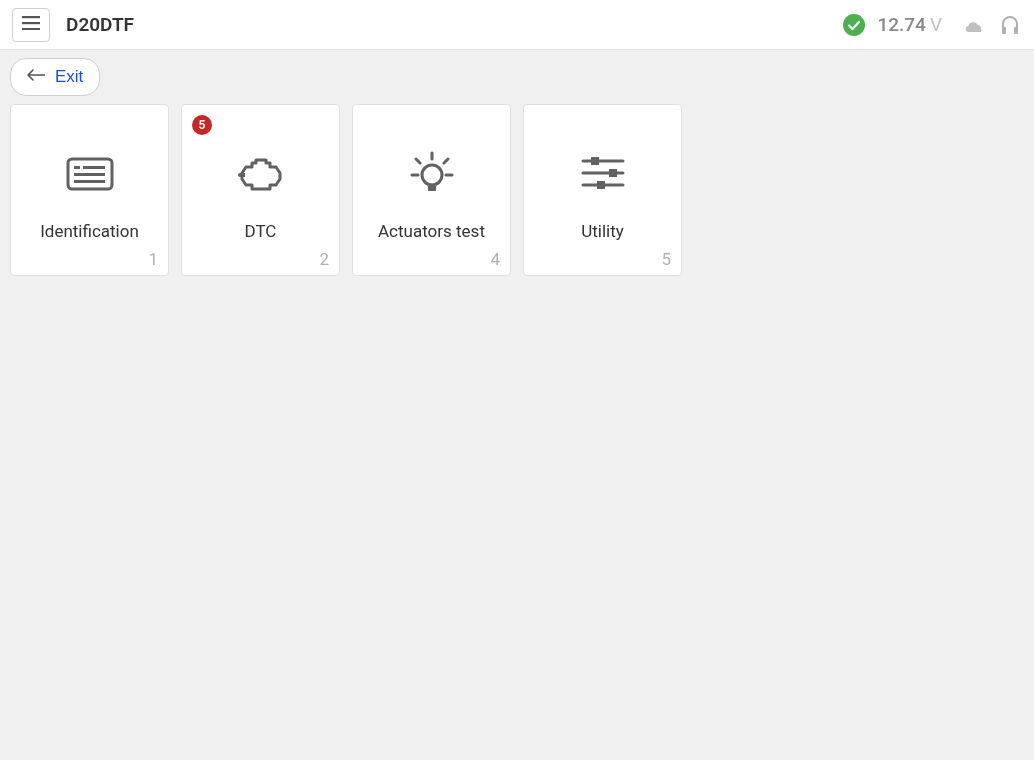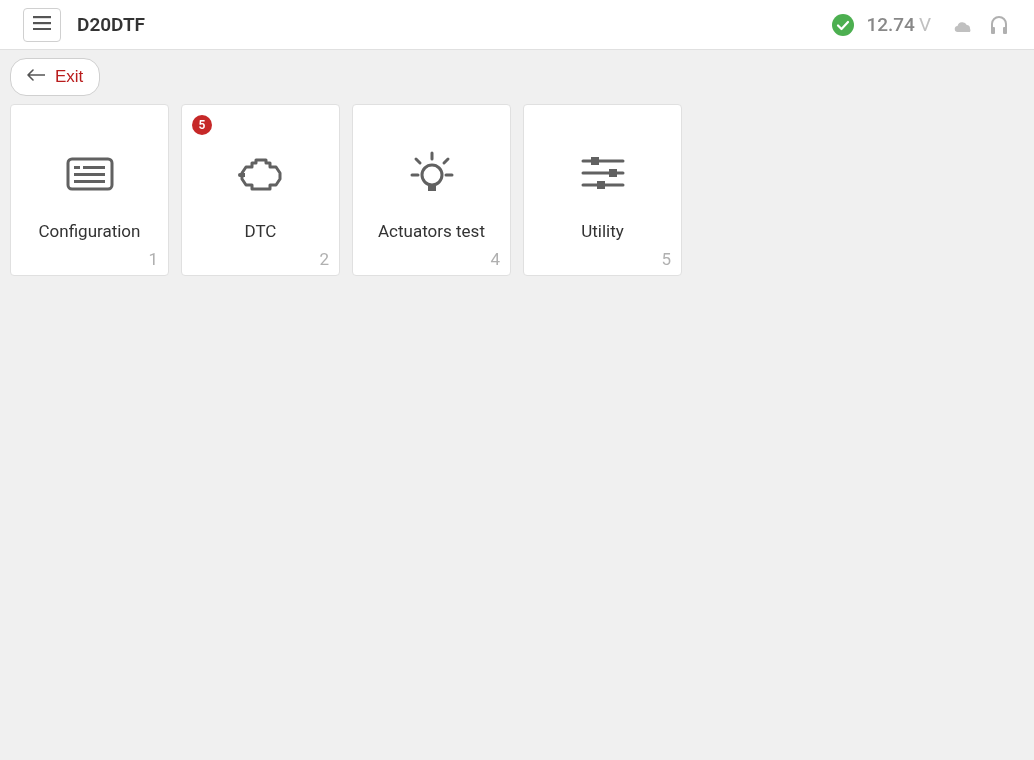--- a/index.html
+++ b/index.html
@@ -12,21 +12,21 @@
       background: #f0f0f0;
       width: 1034px;
       height: 760px;
       overflow: hidden;
     }
     .header {
       background: #ffffff;
       height: 50px;
       display: flex;
       align-items: center;
-      padding: 0 23px;
+      padding: 0 12px;
       border-bottom: 1px solid #e0e0e0;
     }
     .menu-button {
       width: 38px;
       height: 34px;
       border: 1px solid #d0d0d0;
       border-radius: 4px;
       background: #ffffff;
       display: flex;
       align-items: center;
@@ -71,21 +71,21 @@
     }
     .exit-button {
       background: #ffffff;
       border: 1px solid #d0d0d0;
       border-radius: 16px;
       padding: 8px 16px;
       display: inline-flex;
       align-items: center;
       cursor: pointer;
       font-size: 17px;
-      color: #b91c1c;
+      color: #1d4ed8;
     }
     .exit-button svg {
       margin-right: 10px;
     }
     .card-grid {
       display: grid;
       grid-template-columns: repeat(6, 1fr);
       gap: 12px;
       padding: 0 10px 10px 10px;
     }
@@ -192,21 +192,21 @@
 
     <div class="card-icon">
       <svg width="48" height="40" viewBox="0 0 48 40">
         <rect x="2" y="6" width="44" height="30" rx="4" fill="none" stroke="#616161" stroke-width="3"></rect>
         <rect x="8" y="13" width="6" height="3" fill="#616161"></rect>
         <rect x="17" y="13" width="22" height="3" fill="#616161"></rect>
         <rect x="8" y="20" width="31" height="3" fill="#616161"></rect>
         <rect x="8" y="27" width="31" height="3" fill="#616161"></rect>
       </svg>
     </div>
-    <div class="card-label">Configuration</div>
+    <div class="card-label">Identification</div>
     <div class="card-index">1</div>
   </div>
 
   <div class="card">
     <div class="card-badge">5</div>
     <div class="card-icon">
       <svg width="50" height="40" viewBox="0 0 50 40">
         <path d="M10 14 h6 v-4 h4 v-3 h10 v3 h4 v4 h6 l4 6 v6 l-4 6 h-6 v4 h-18 v-4 h-6 l-4 -6 v-6 z" fill="none" stroke="#616161" stroke-width="3" stroke-linejoin="round"></path>
         <circle cx="4" cy="22" r="2" fill="#616161"></circle>
         <rect x="4" y="20" width="5" height="4" fill="#616161"></rect>

